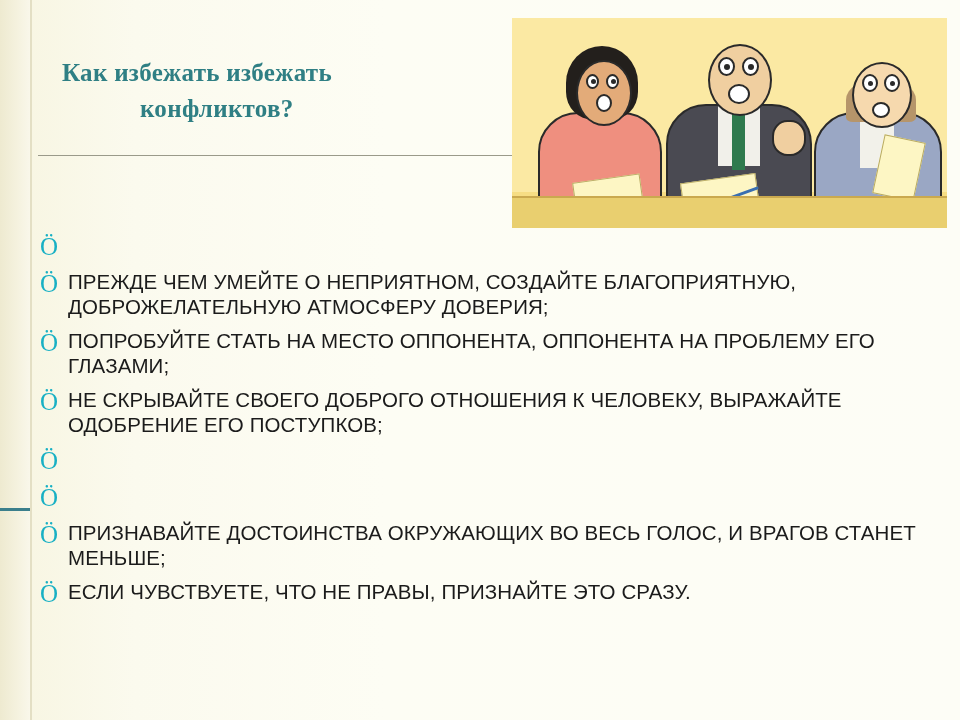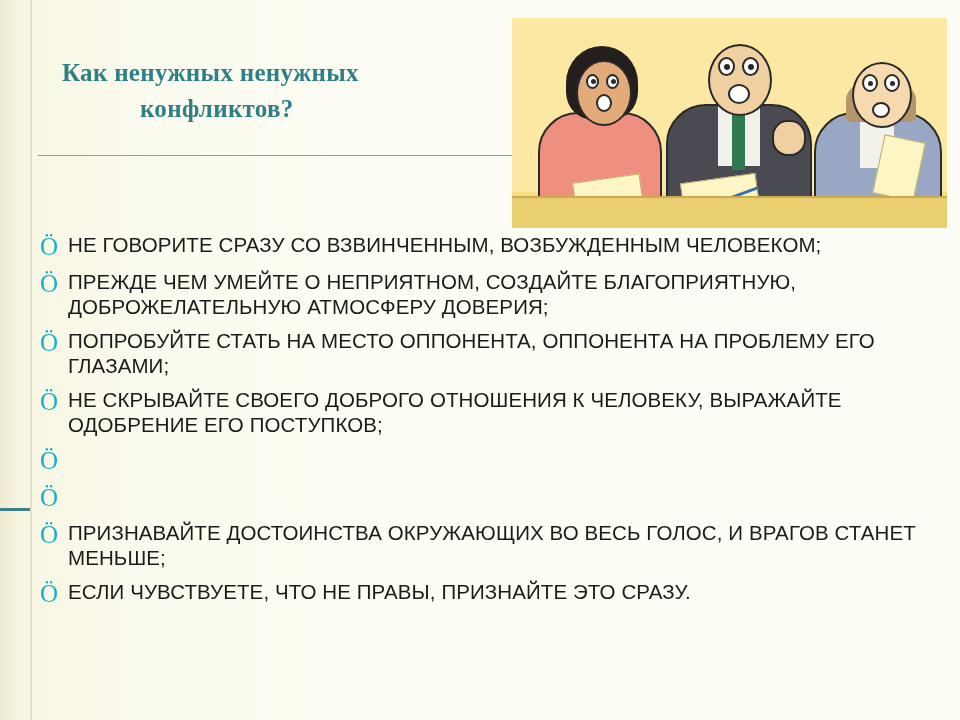--- a/index.html
+++ b/index.html
@@ -191,21 +191,21 @@
 </head>
 <body>
 
 <div class="slide">
 
   <div class="left-band"></div>
   <div class="left-line"></div>
   <div class="left-tick"></div>
 
   <div class="title">
-    <span>Как ненужных ненужных</span>
+    <span>Как избежать избежать</span>
     <span class="line2">конфликтов?</span>
   </div>
 
   <div class="title-rule"></div>
 
   <div class="art">
     <div class="floor"></div>
 
     <div class="person" style="left:18px; width:140px; height:175px;">
       <div class="body" style="left:8px; bottom:0; width:124px; height:92px; background:#ef8f7f;"></div>
@@ -247,21 +247,20 @@
       <div class="paper" style="left:70px; bottom:6px; width:40px; height:58px; transform:rotate(12deg);"></div>
     </div>
 
     <div class="table"></div>
   </div>
 
   <div class="bullets">
 
     <div class="bullet">
       <div class="bullet-marker">Ö</div>
-      <div class="bullet-text"> НЕ ГОВОРИТЕ СРАЗУ СО ВЗВИНЧЕННЫМ, ВОЗБУЖДЕННЫМ ЧЕЛОВЕКОМ;</div>
     </div>
 
     <div class="bullet">
       <div class="bullet-marker">Ö</div>
       <div class="bullet-text"> ПРЕЖДЕ ЧЕМ УМЕЙТЕ О НЕПРИЯТНОМ, СОЗДАЙТЕ БЛАГОПРИЯТНУЮ, ДОБРОЖЕЛАТЕЛЬНУЮ АТМОСФЕРУ ДОВЕРИЯ;</div>
     </div>
 
     <div class="bullet">
       <div class="bullet-marker">Ö</div>
       <div class="bullet-text"> ПОПРОБУЙТЕ СТАТЬ НА МЕСТО ОППОНЕНТА, ОППОНЕНТА НА ПРОБЛЕМУ ЕГО ГЛАЗАМИ;</div>

